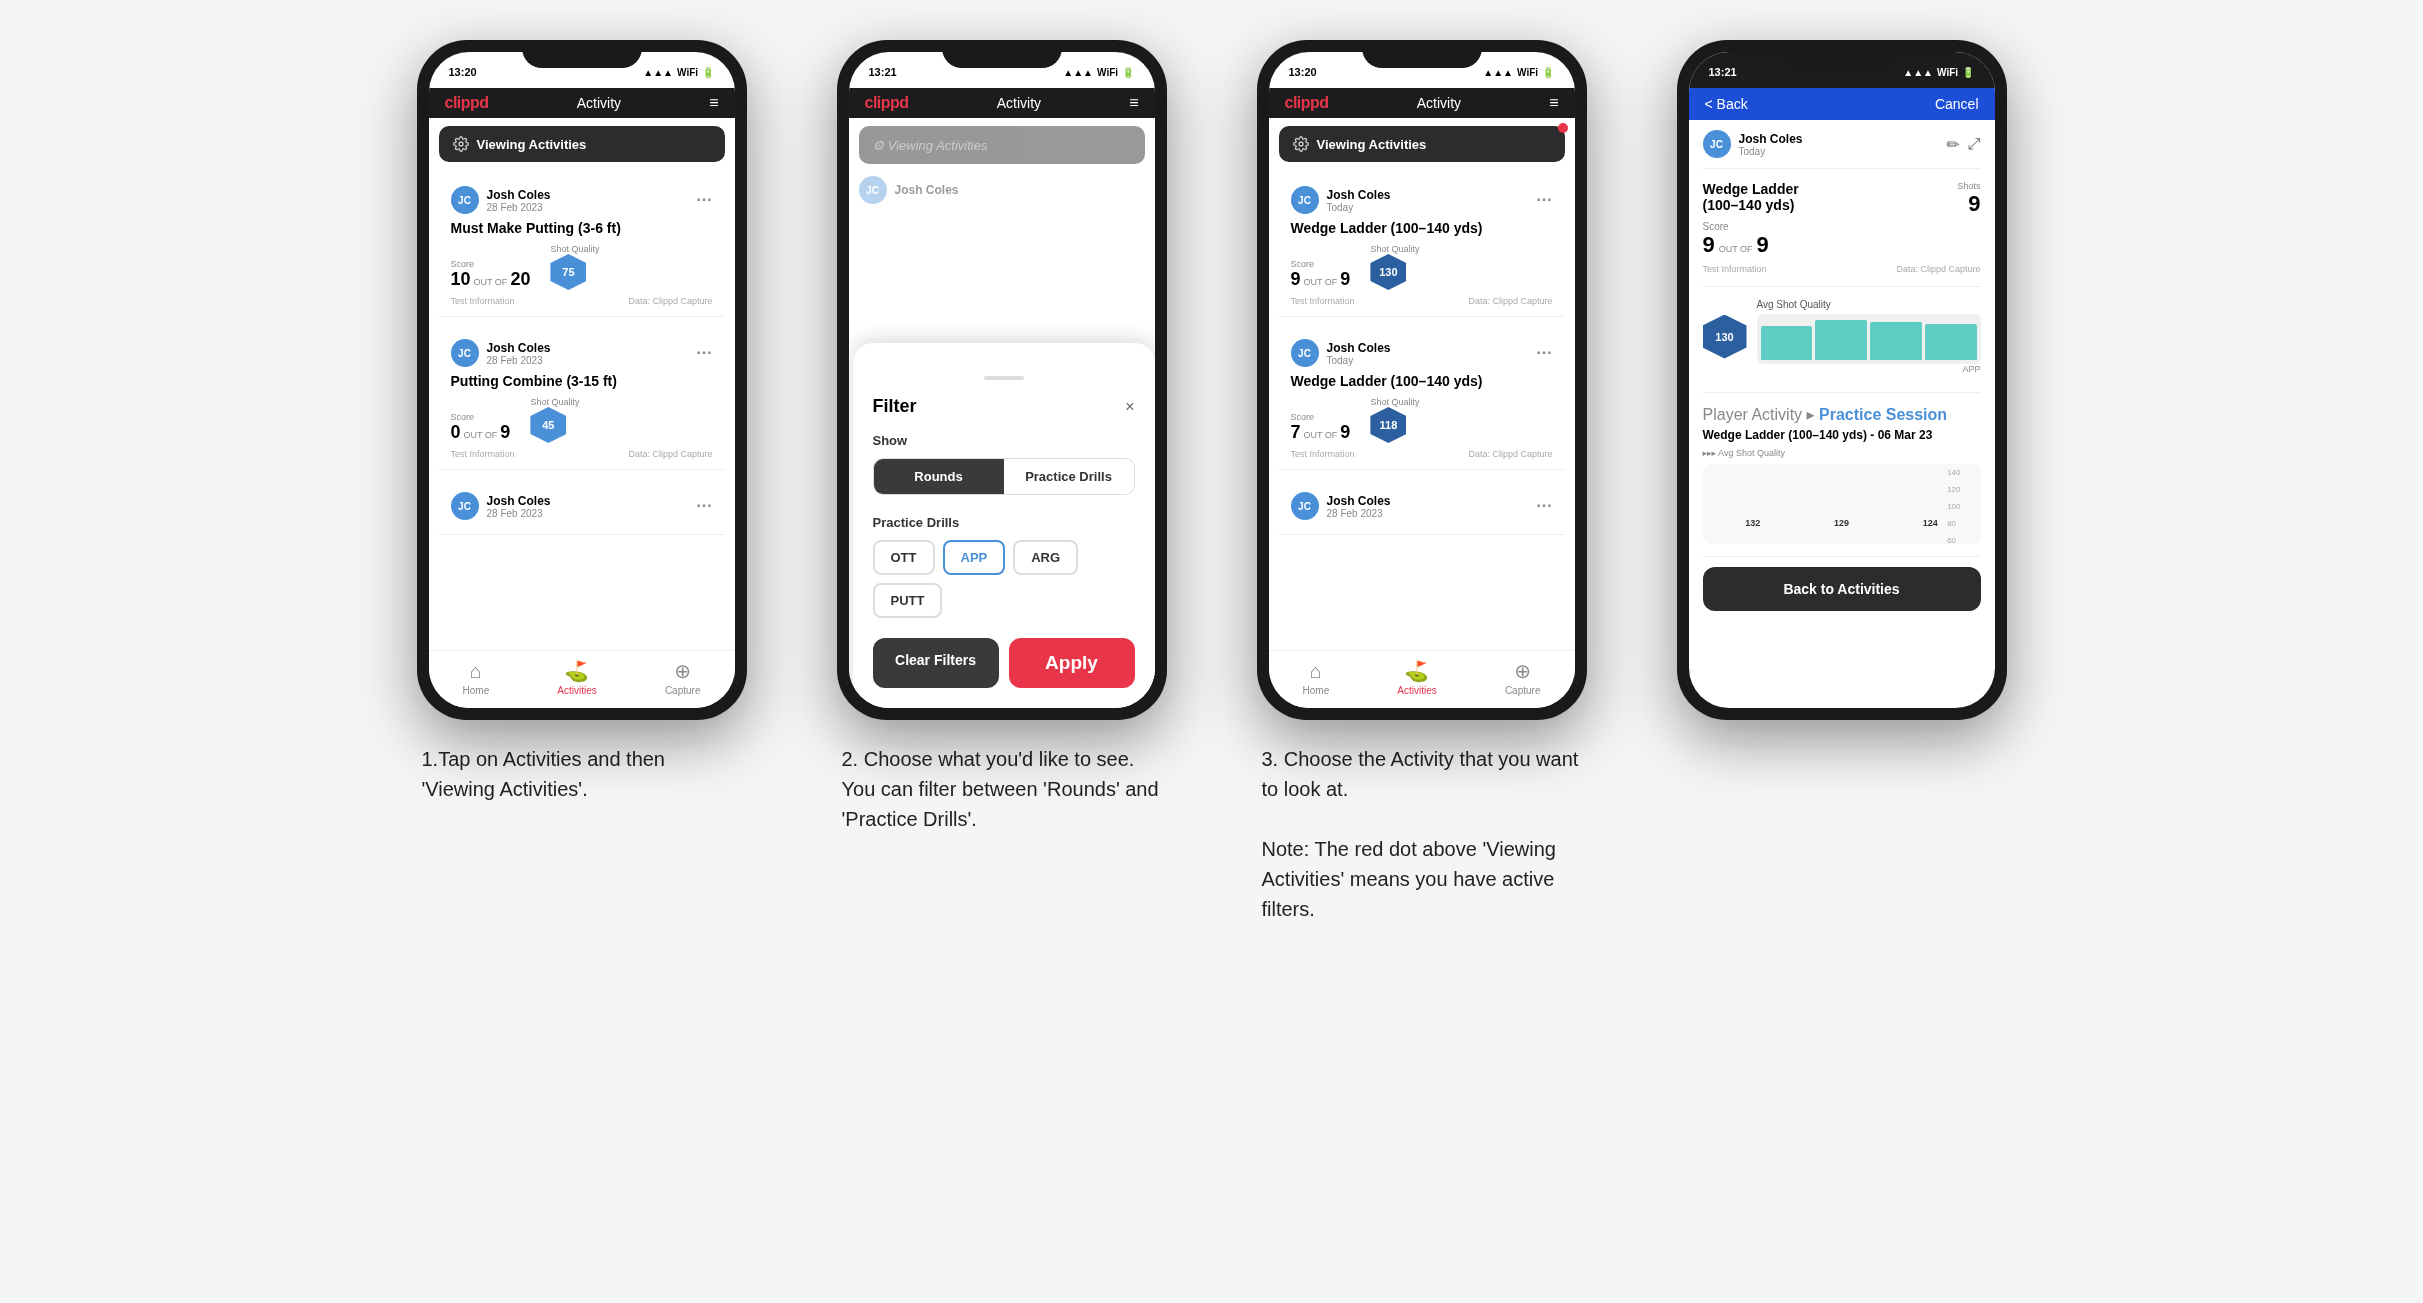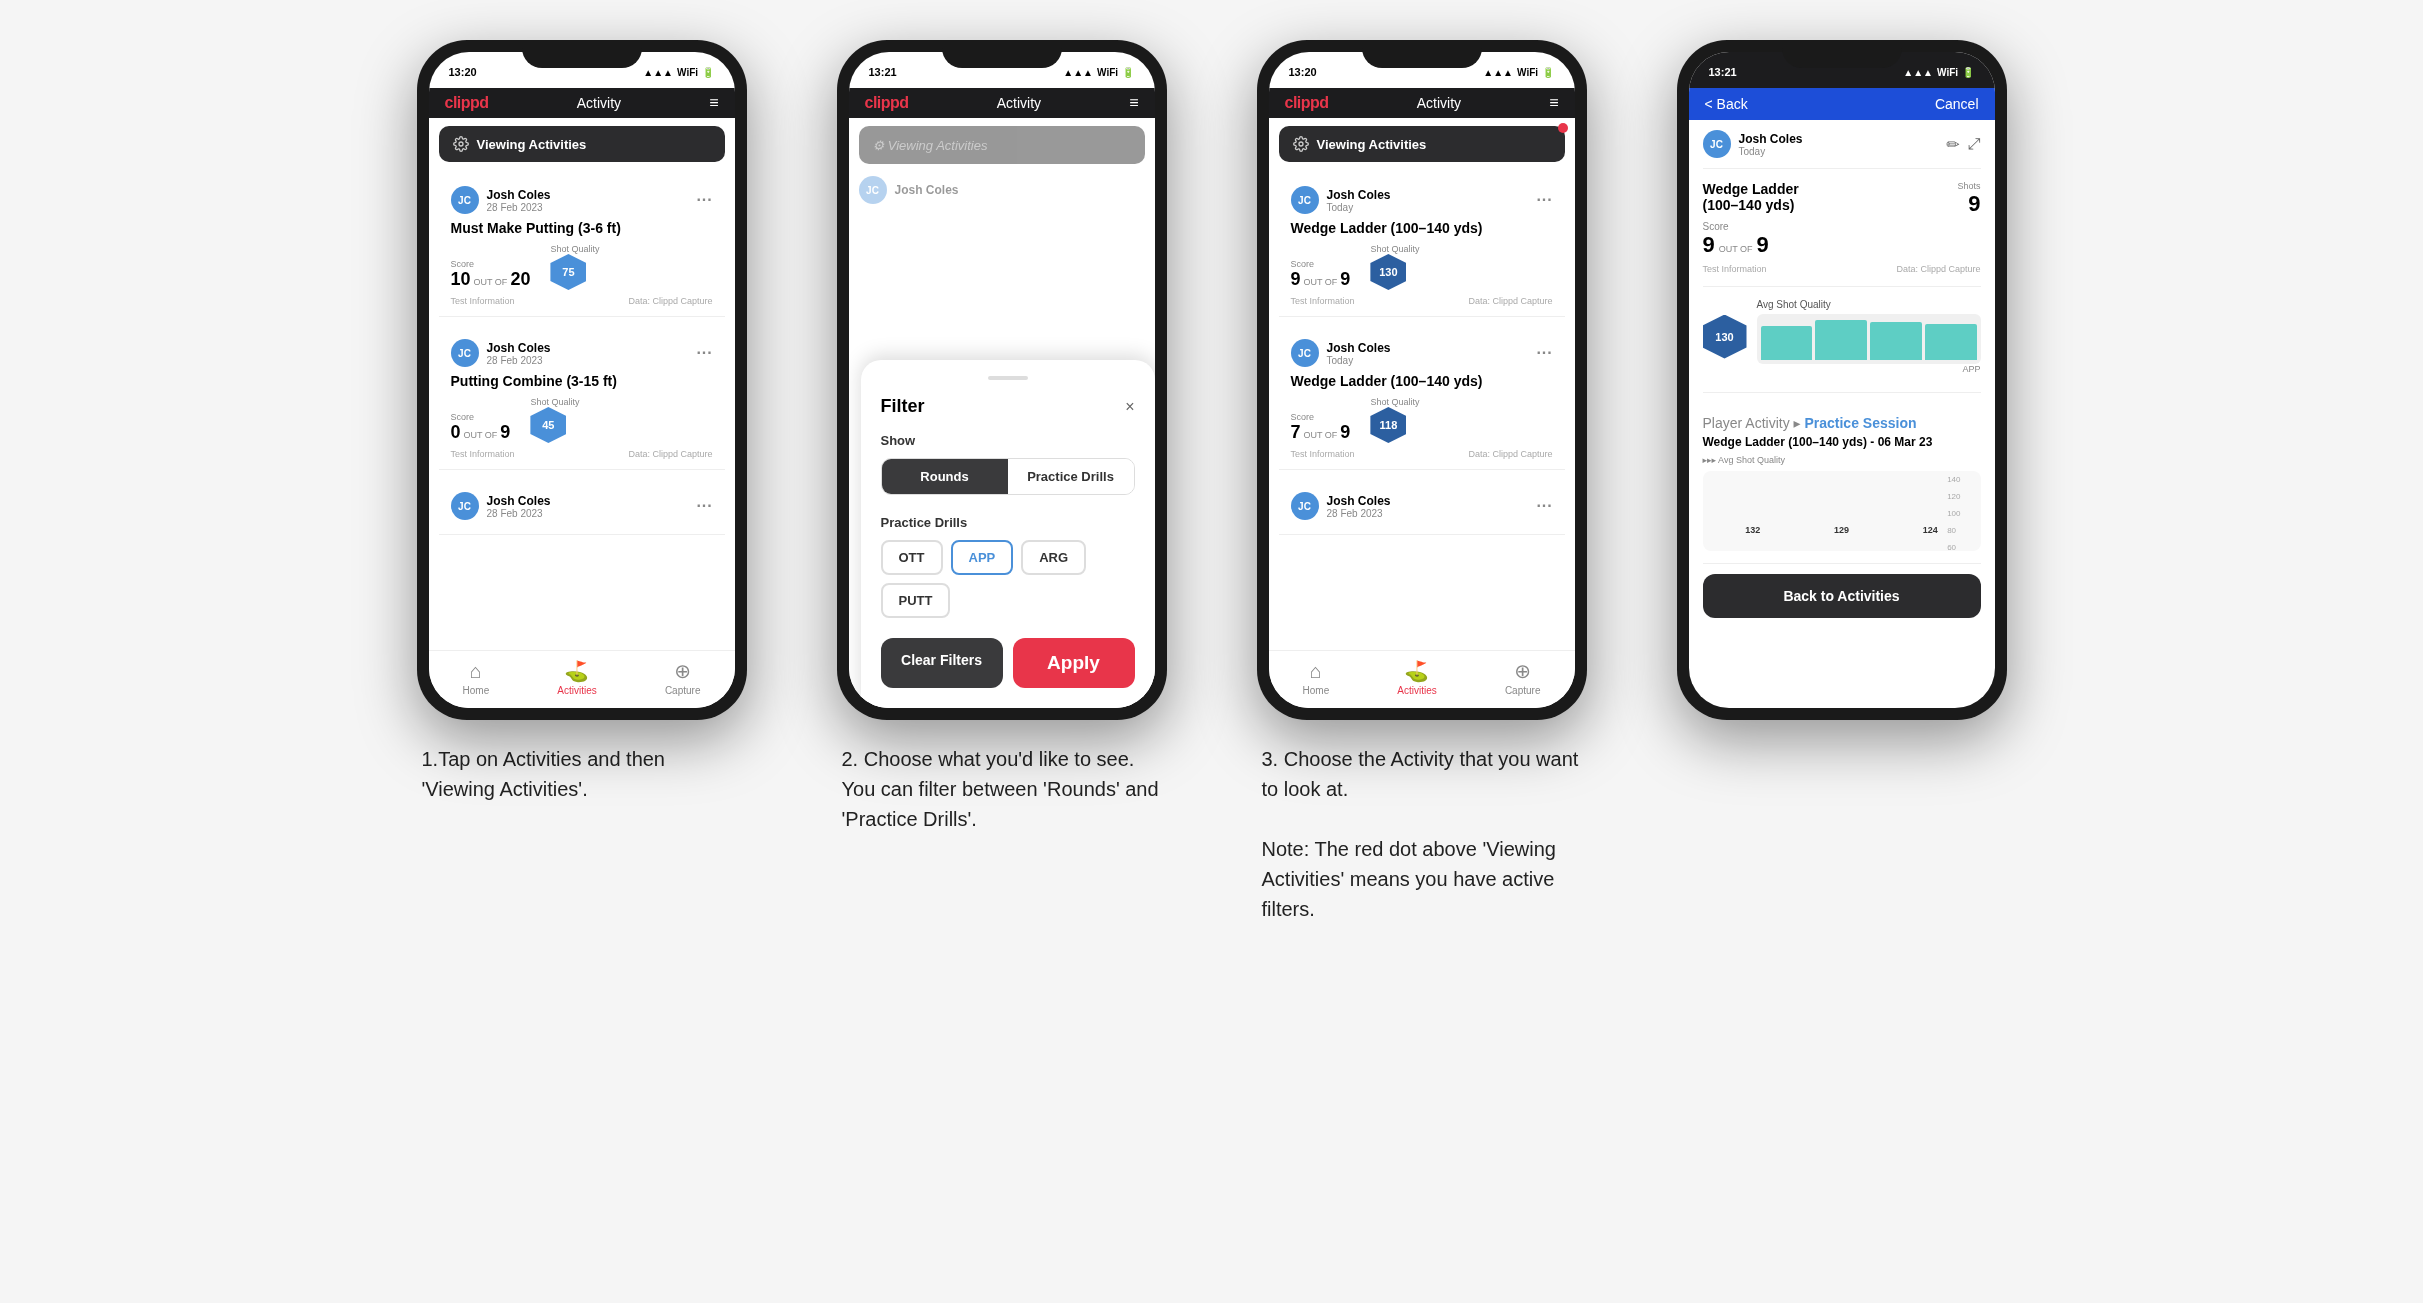--- a/index.html
+++ b/index.html
@@ -294,25 +294,25 @@
     .screen-overlay {
       flex: 1;
       position: relative;
       overflow: hidden;
       background: #fff;
     }
 
     .modal-sheet {
       position: absolute;
       bottom: 0;
-      left: 12px;
+      left: 4px;
       right: 0;
       background: #fff;
       border-radius: 20px 20px 0 0;
-      padding: 16px 20px 20px;
+      padding: 33px 20px 20px;
       box-shadow: 0 -4px 20px rgba(0,0,0,0.15);
     }
 
     .modal-handle {
       width: 40px;
       height: 4px;
       background: #ddd;
       border-radius: 2px;
       margin: 0 auto 16px;
     }
@@ -879,21 +879,21 @@
                   <div style="background:#5ecec4; width:100%; height:95%; border-radius:2px 2px 0 0;"></div>
                   <div style="background:#5ecec4; width:100%; height:90%; border-radius:2px 2px 0 0;"></div>
                   <div style="background:#5ecec4; width:100%; height:85%; border-radius:2px 2px 0 0;"></div>
                 </div>
                 <div style="font-size:9px; color:#888; text-align:right;">APP</div>
               </div>
             </div>
           </div>
 
           <div class="detail-section">
-            <div style="font-size:14px; color:#888; margin-bottom:4px;margin-top:10px;">
+            <div style="font-size:16px; color:#888; margin-bottom:4px;">
               <span>Player Activity ▸ </span>
               <span style="color:#4a90d9; font-weight:600;">Practice Session</span>
             </div>
             <div style="font-size:12px; font-weight:700; color:#000; margin-bottom:6px;">Wedge Ladder (100–140 yds) - 06 Mar 23</div>
             <div style="font-size:9px; color:#888; margin-bottom:6px;">▸▸▸ Avg Shot Quality</div>
 
             <div style="position:relative; height:80px; background:#f8f8f8; border-radius:8px; padding:6px;">
               <div style="display:flex; align-items:flex-end; height:60px; ">
                 <div style="display:flex; flex-direction:column; align-items:center; flex:1;">
                   <span style="font-size:9px; color:#333; font-weight:600;">132</span>

